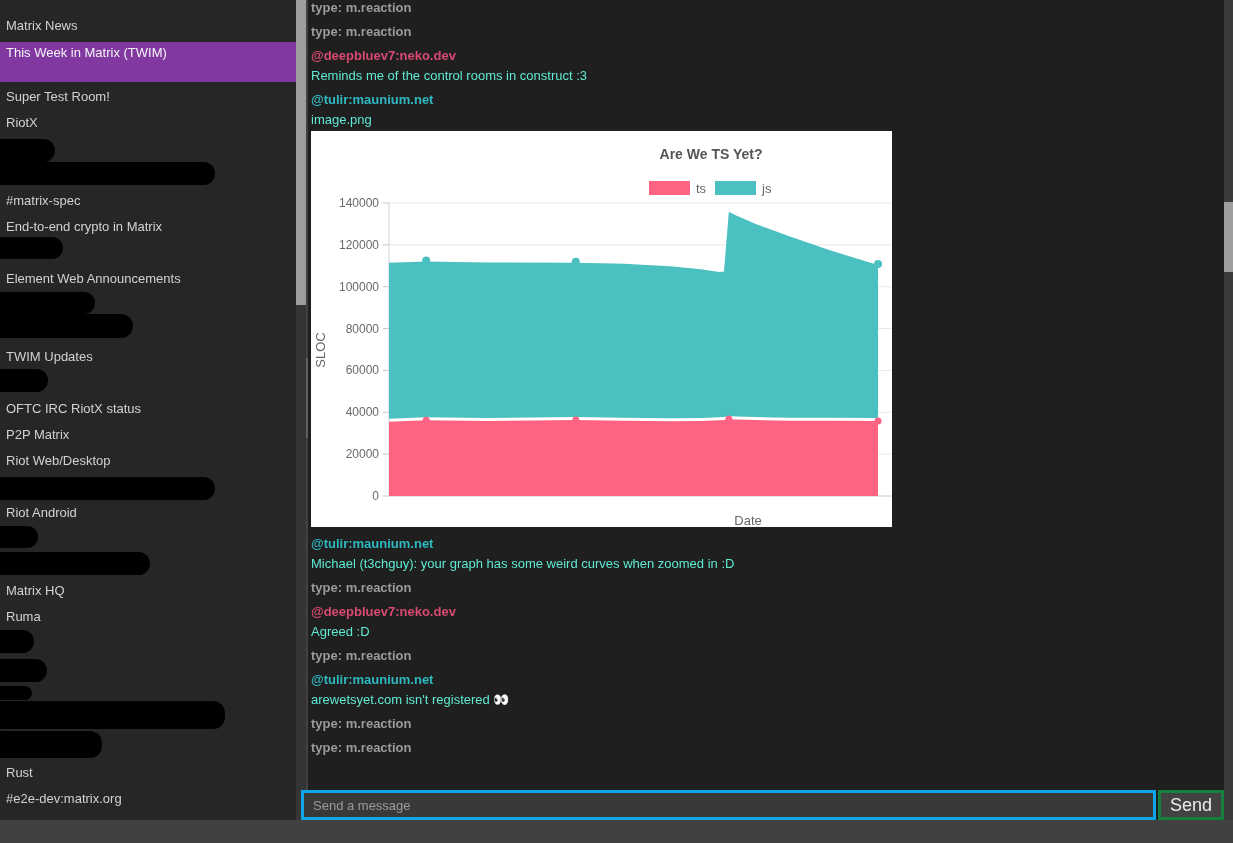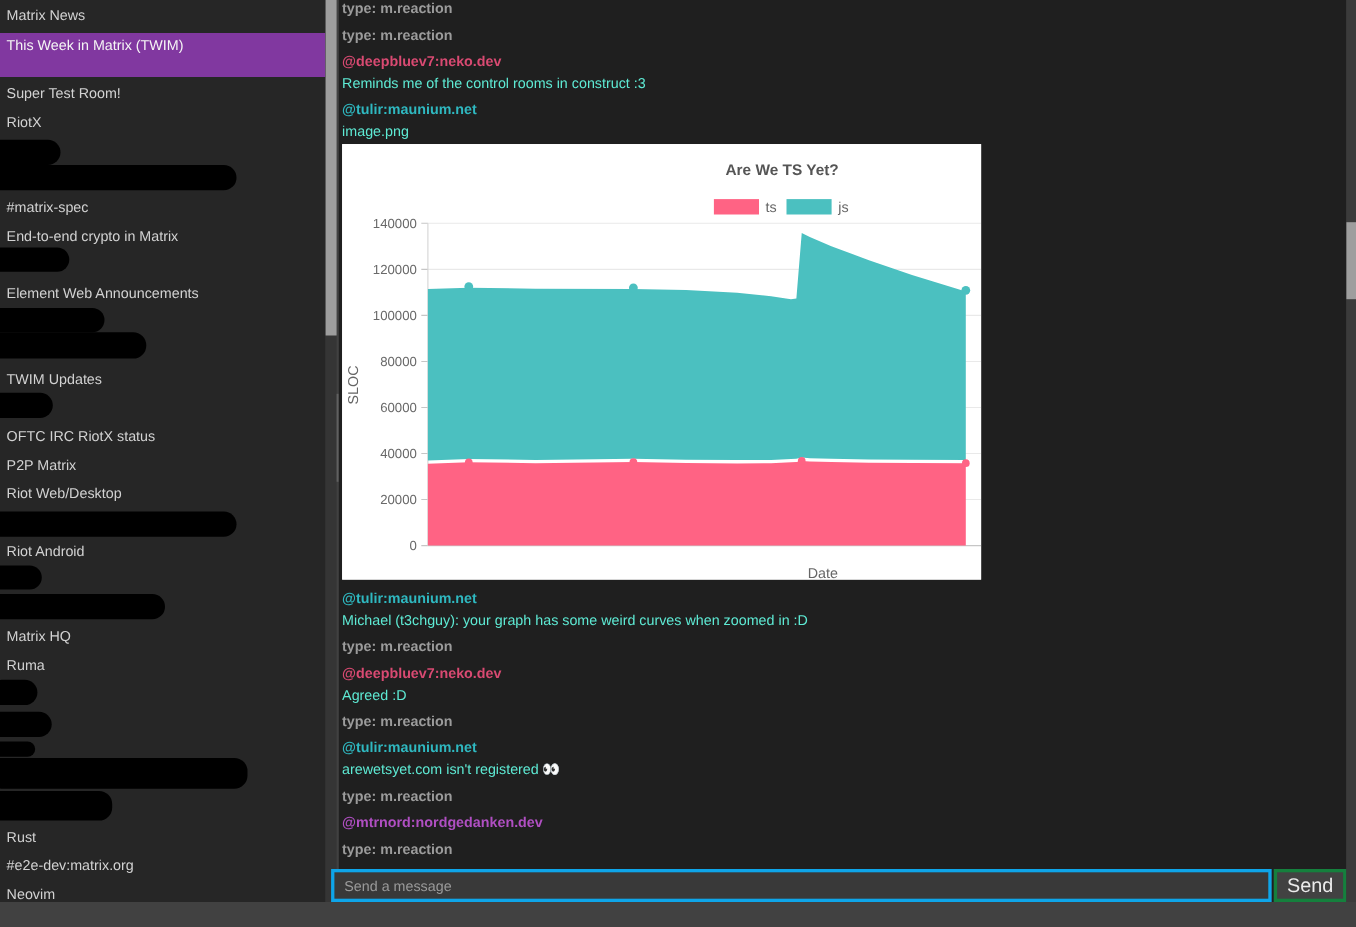--- a/index.html
+++ b/index.html
@@ -32,21 +32,21 @@
   .rt-track{position:absolute;left:1224px;top:0;width:9px;height:820px;background:#3b3b3b;}
   .rt-thumb{position:absolute;left:1224px;top:202px;width:9px;height:70px;background:#9e9e9e;}
   .bottom-strip{position:absolute;left:0;top:820px;width:1233px;height:23px;background:#414141;}
 </style>
 </head>
 <body>
 
 <div class="page">
 
   <div class="sidebar">
-      <div class="room" style="margin-top: 7px;">Matrix News</div>
+      <div class="room" style="margin-top: 19px;">Matrix News</div>
       <div class="room selected" style="margin-top: 9px;">This Week in Matrix (TWIM)</div>
       <div class="room" style="margin-top: 8px;">Super Test Room!</div>
       <div class="room" style="margin-top: 12px;">RiotX</div>
       <div class="pill" style="margin-top: 9px; width: 65px; height: 23px;"></div>
       <div class="pill" style="margin-top: 0px; width: 225px; height: 23px;"></div>
       <div class="room" style="margin-top: 9px;">#matrix-spec</div>
       <div class="room" style="margin-top: 12px;">End-to-end crypto in Matrix</div>
       <div class="pill" style="margin-top: 3px; width: 73px; height: 22px;"></div>
       <div class="room" style="margin-top: 13px;">Element Web Announcements</div>
       <div class="pill" style="margin-top: 6px; width: 105px; height: 22px;"></div>
@@ -133,21 +133,20 @@
         </div>
         <div class="line sender" style="color: rgb(47, 184, 192); margin-top: 10px;">@tulir:maunium.net</div>
         <div class="line text" style="margin-top: 6px;">Michael (t3chguy): your graph has some weird curves when zoomed in :D</div>
         <div class="line event" style="margin-top: 10px;">type: m.reaction</div>
         <div class="line sender" style="color: rgb(217, 74, 114); margin-top: 10px;">@deepbluev7:neko.dev</div>
         <div class="line text" style="margin-top: 6px;">Agreed :D</div>
         <div class="line event" style="margin-top: 10px;">type: m.reaction</div>
         <div class="line sender" style="color: rgb(47, 184, 192); margin-top: 10px;">@tulir:maunium.net</div>
         <div class="line text" style="margin-top: 6px;">arewetsyet.com isn't registered 👀</div>
         <div class="line event" style="margin-top: 10px;">type: m.reaction</div>
-        <div class="line sender" style="color: rgb(176, 79, 194); margin-top: 10px;">@mtrnord:nordgedanken.dev</div>
         <div class="line event" style="margin-top: 10px;">type: m.reaction</div>
       </div>
   </div>
 
   <div class="composer">
     <input type="text" placeholder="Send a message" style="">
     <button class="send-btn">Send</button>
   </div>
 
   <div class="rt-track"></div>

